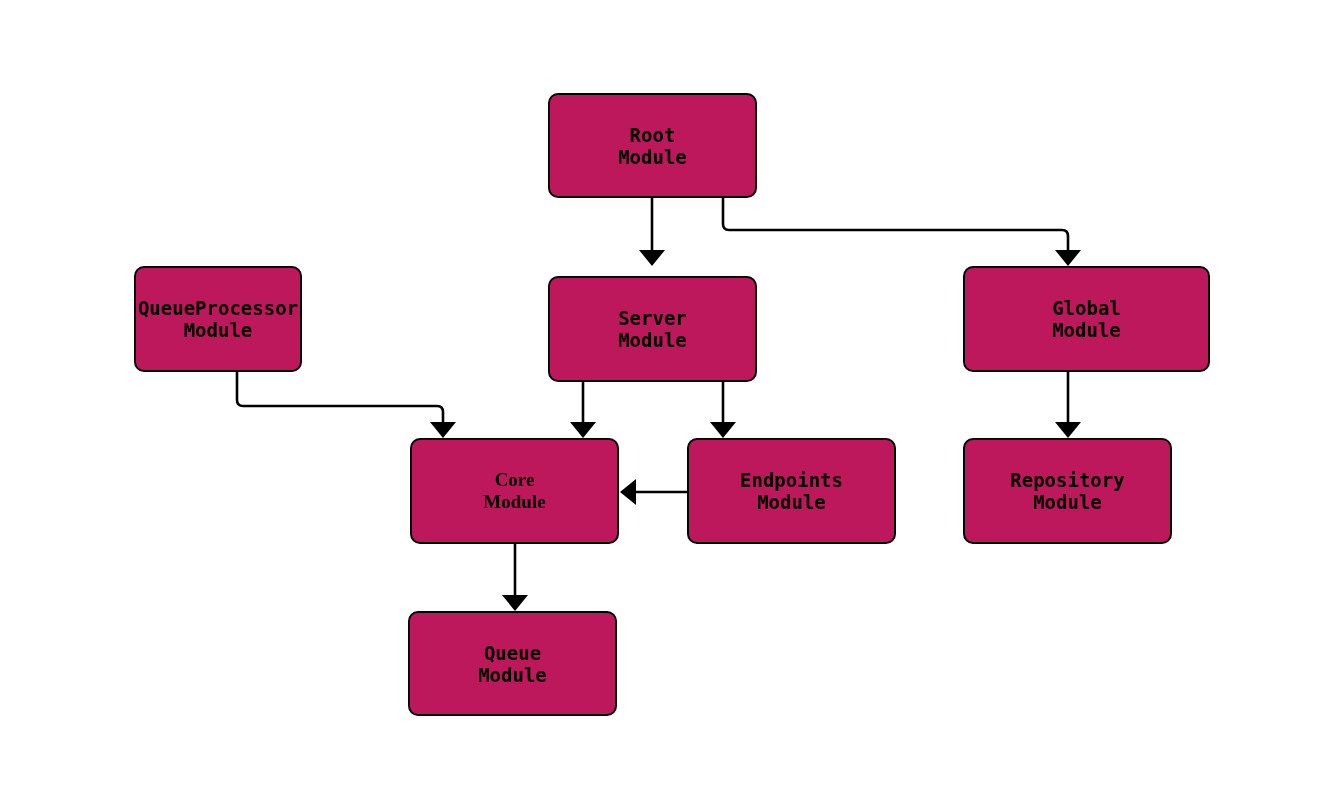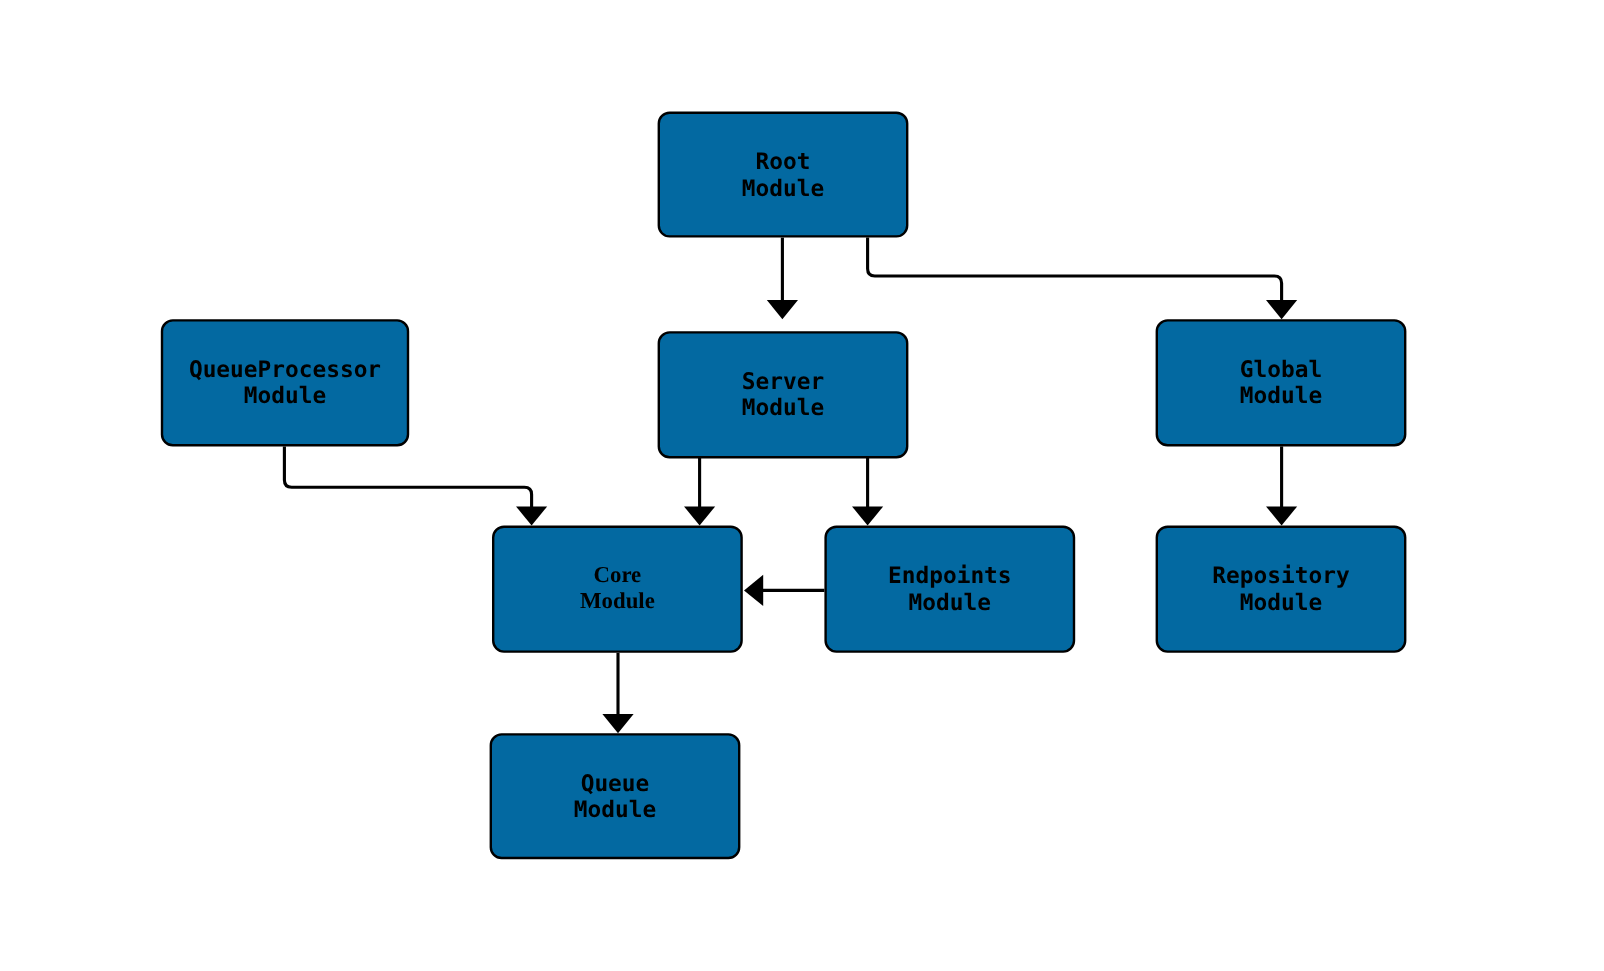--- a/index.html
+++ b/index.html
@@ -27,40 +27,40 @@
     stroke: #000000;
     stroke-width: 2.6;
   }
   .arrowhead {
     fill: #000000;
     stroke: none;
   }
   .node {
     position: absolute;
     box-sizing: border-box;
-    background: #0369a1;
+    background: #be185d;
     border: 2.6px solid #000000;
     border-radius: 10px;
     display: flex;
     align-items: center;
     justify-content: center;
   }
   .node-label {
     font-size: 19px;
     line-height: 22px;
     font-weight: bold;
     color: #000000;
     text-align: center;
     white-space: pre-line;
   }
   
   #node-root          { left: 548px;  top: 93px;  width: 209px; height: 105px; }
-  #node-queueprocessor{ left: 134px;  top: 266px; width: 207px; height: 106px; }
+  #node-queueprocessor{ left: 134px;  top: 266px; width: 168px; height: 106px; }
   #node-server        { left: 548px;  top: 276px; width: 209px; height: 106px; }
-  #node-global        { left: 963px;  top: 266px; width: 209px; height: 106px; }
+  #node-global        { left: 963px;  top: 266px; width: 247px; height: 106px; }
   #node-core          { left: 410px;  top: 438px; width: 209px; height: 106px; font-family: Liberation Serif, serif; }
   #node-endpoints     { left: 687px;  top: 438px; width: 209px; height: 106px; justify-content: center; }
   #node-repository    { left: 963px;  top: 438px; width: 209px; height: 106px; }
   #node-queue         { left: 408px;  top: 611px; width: 209px; height: 105px; }
 </style>
 </head>
 <body>
 
 <div id="canvas">
 

